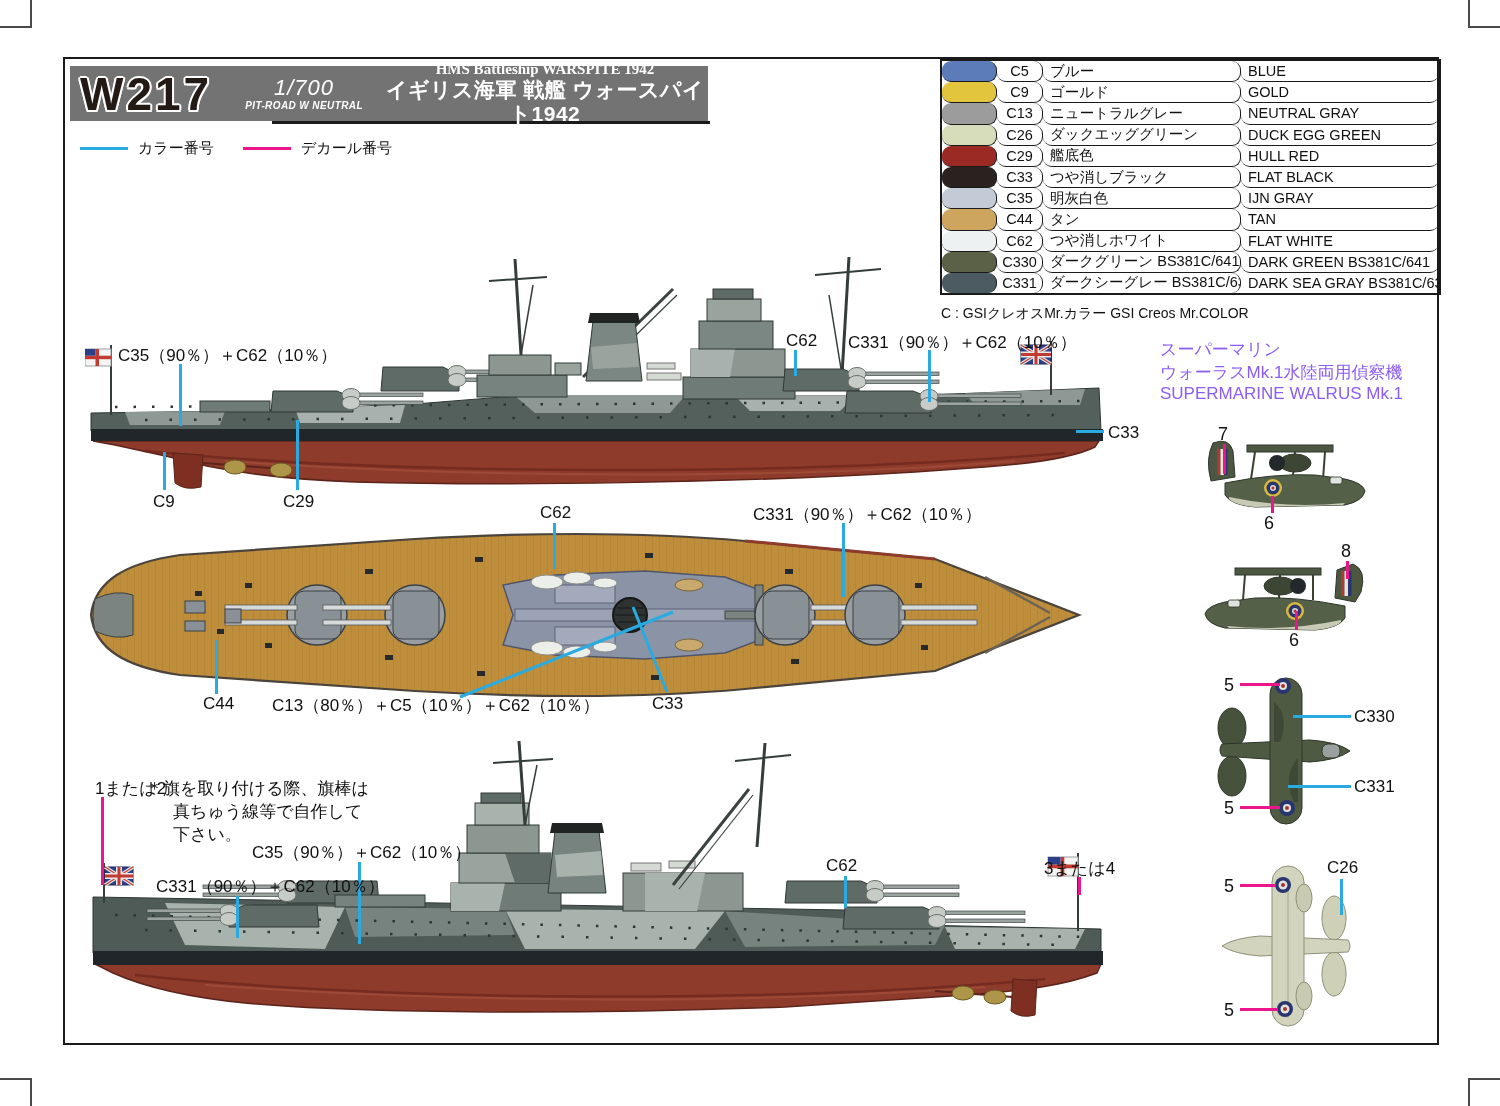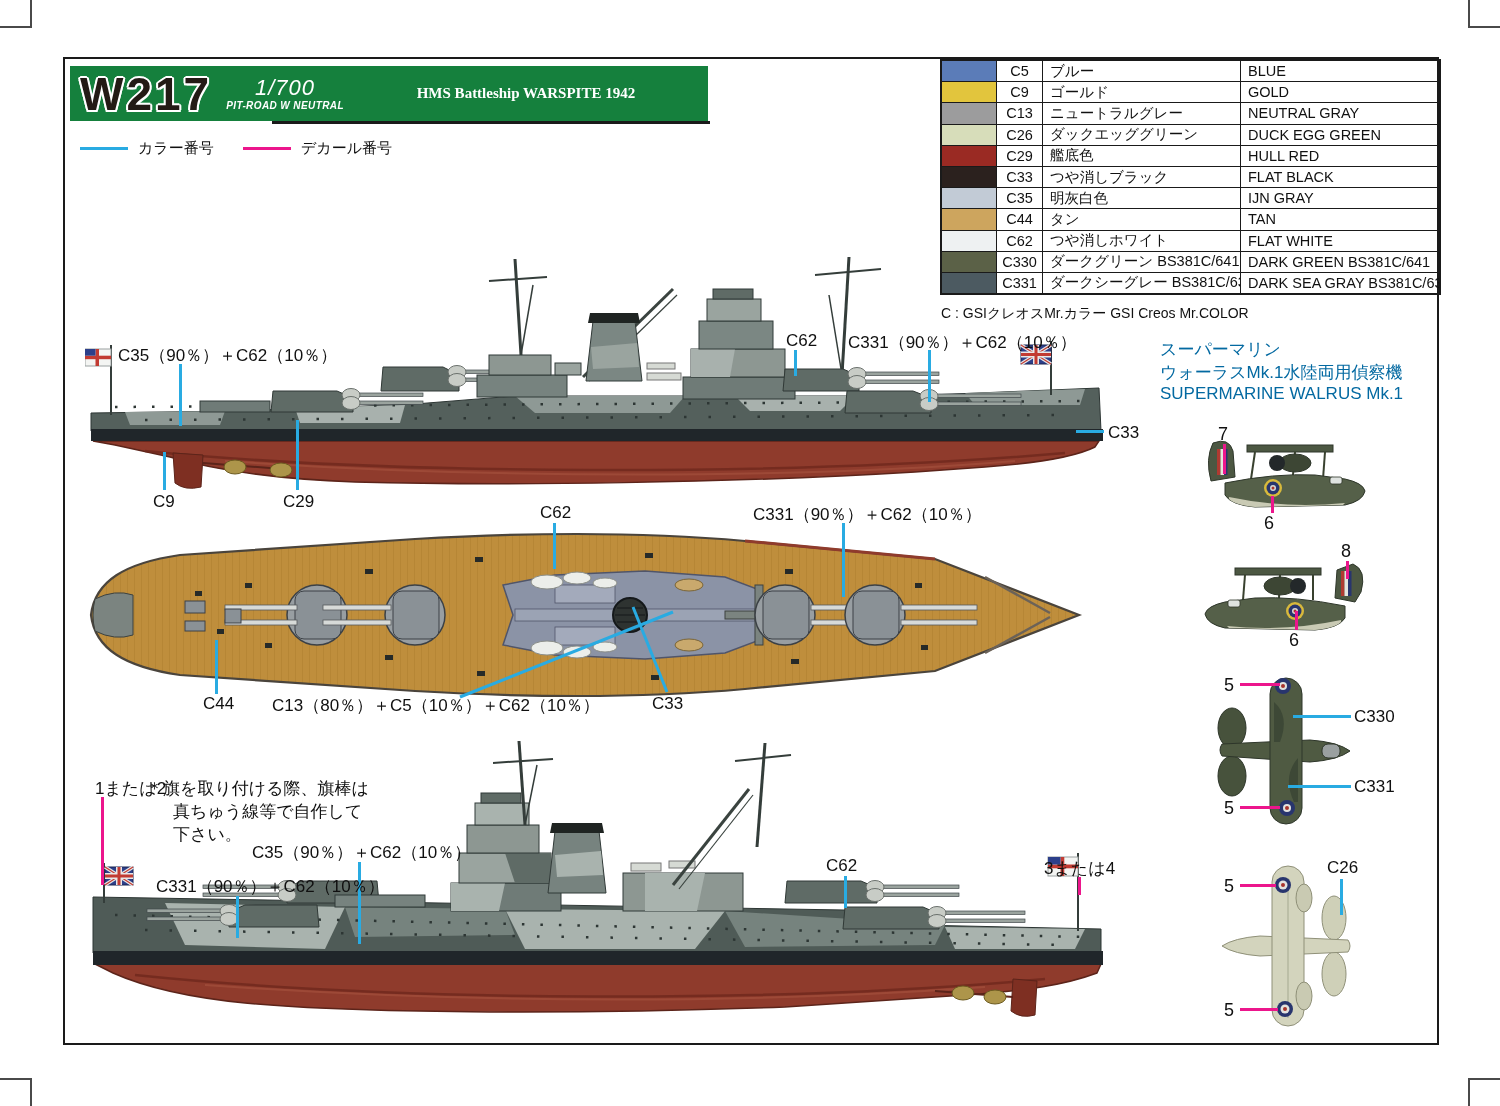--- a/index.html
+++ b/index.html
@@ -4,52 +4,52 @@
 <style>
   html,body{margin:0;padding:0;background:#fff;}
   #page{position:relative;width:1500px;height:1106px;background:#fff;overflow:hidden;
         font-family:"Liberation Sans",sans-serif;color:#111;}
   .abs{position:absolute;}
   
   .crop{position:absolute;width:42px;height:40px;border:2px solid #4a4a4a;}
   
   #border{position:absolute;left:63px;top:57px;width:1372px;height:984px;border:2px solid #1a1a1a;}
   
-  #banner{position:absolute;left:70px;top:66px;width:638px;height:55px;background:#15803d;
-          display:flex;align-items:center;}
+  #banner{position:absolute;left:70px;top:66px;width:638px;height:55px;background:#737373;
+          display:flex;align-items:center;gap:19px;}
   #banner-shadow{position:absolute;left:272px;top:121px;width:438px;height:3px;background:#1a1a1a;}
   .w217{font-size:46px;font-weight:800;letter-spacing:3px;color:#231a15;margin-left:10px;line-height:1;
         text-shadow:-2px 0 #fff,2px 0 #fff,0 -2px #fff,0 2px #fff,-1.5px -1.5px #fff,1.5px 1.5px #fff,-1.5px 1.5px #fff,1.5px -1.5px #fff;}
   .scaleblk{margin-left:14px;color:#fff;line-height:1;text-align:center;}
   .scale{font-size:22px;font-weight:400;font-style:italic;letter-spacing:1px;}
   .series{font-size:10px;font-weight:700;font-style:italic;letter-spacing:.4px;margin-top:2px;white-space:nowrap;}
   .titles{flex:1;text-align:center;color:#fff;line-height:1.15;}
   .title-en{font-family:"Liberation Serif",serif;font-weight:700;font-size:15px;}
   .title-ja{font-weight:700;font-size:21px;letter-spacing:.5px;}
   
   .legline{position:absolute;height:3px;width:48px;}
   .leg-label{position:absolute;font-size:15px;color:#111;}
   
   #ctable{position:absolute;left:940px;top:59px;width:497px;border:2px solid #1a1a1a;
           display:grid;grid-template-columns:55px 46px 198px 1fr;font-size:14.5px;}
   #ctable .cell{border-right:1.8px solid #1a1a1a;border-bottom:1.8px solid #1a1a1a;
-          height:20.2px;display:flex;align-items:center;padding:0 0 0 7px;white-space:nowrap;overflow:hidden;}
+          height:20.2px;display:flex;align-items:center;padding:0 0 0 7px;white-space:nowrap;overflow:hidden;border-radius:9px;}
   #ctable .sw{padding:0;border-right:1.8px solid #1a1a1a;}
   #ctable .code{justify-content:center;padding:0;}
   #ctable .en{border-right:none;}
   #ctable .lastrow{border-bottom:none;}
   #ctable-note{position:absolute;left:941px;top:305px;font-size:14px;}
   
   .co{position:absolute;font-size:17px;color:#101010;white-space:nowrap;}
   .num{font-size:18px;}
   .ldc{position:absolute;background:#29abe2;}
   .ldm{position:absolute;background:#ec168c;}
   .v{width:3px;} .h{height:3px;}
   
-  .wl{position:absolute;font-size:17px;white-space:nowrap;color:#0369a1;}
+  .wl{position:absolute;font-size:17px;white-space:nowrap;color:#8b5cf6;}
   #footnote{position:absolute;left:75px;top:1013px;font-size:18.5px;color:#101010;}
   svg{display:block;}
 </style>
 </head>
 <body>
 <div id="page">
 
 <div class="crop" style="left:-14px;top:-16px;"></div>
 <div class="crop" style="right:-14px;top:-16px;"></div>
 <div class="crop" style="left:-14px;bottom:-16px;"></div>
@@ -59,20 +59,21 @@
 
 <div id="banner-shadow"></div>
 <div id="banner">
   <div class="w217">W217</div>
   <div class="scaleblk">
     <div class="scale">1/700</div>
     <div class="series">PIT-ROAD W NEUTRAL</div>
   </div>
   <div class="titles">
     <div class="title-en">HMS Battleship WARSPITE 1942</div>
+    <div class="title-ja">イギリス海軍 戦艦 ウォースパイト1942</div>
   </div>
 </div>
 
 <div class="legline" style="left:80px;top:147px;background:#29abe2;"></div>
 <div class="leg-label" style="left:138px;top:139px;">カラー番号</div>
 <div class="legline" style="left:243px;top:147px;background:#ec168c;"></div>
 <div class="leg-label" style="left:301px;top:139px;">デカール番号</div>
 
 <div id="ctable">
   <div class="cell sw" style="background-color: rgb(91, 124, 184);"></div>

